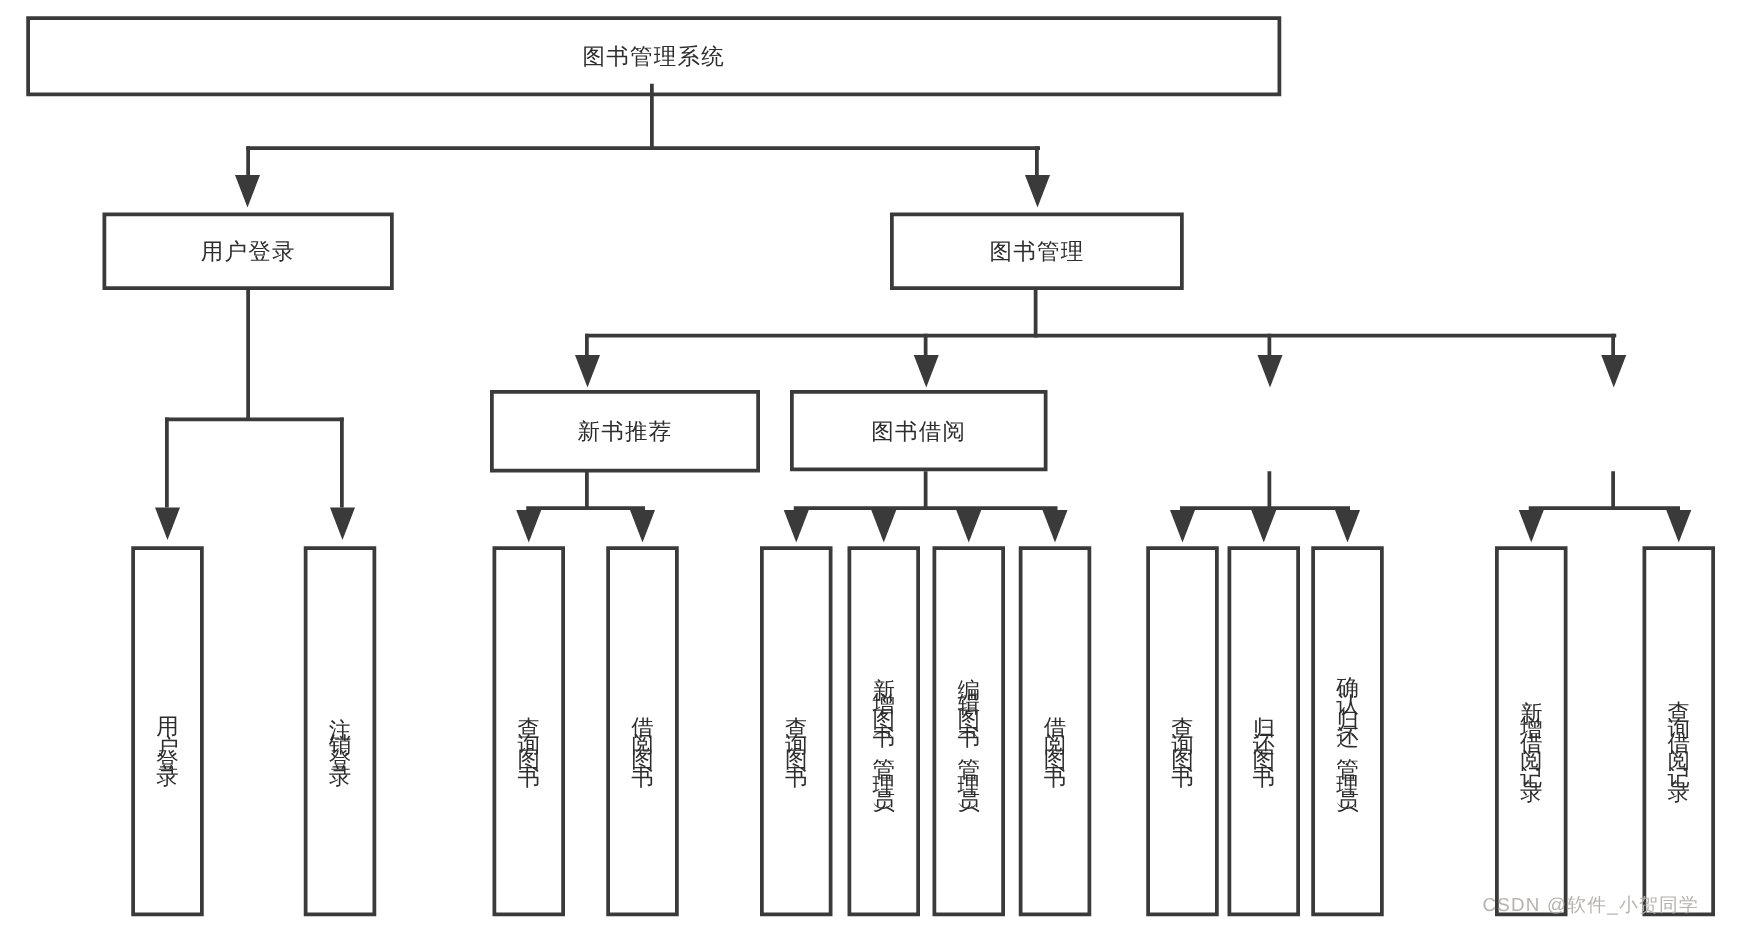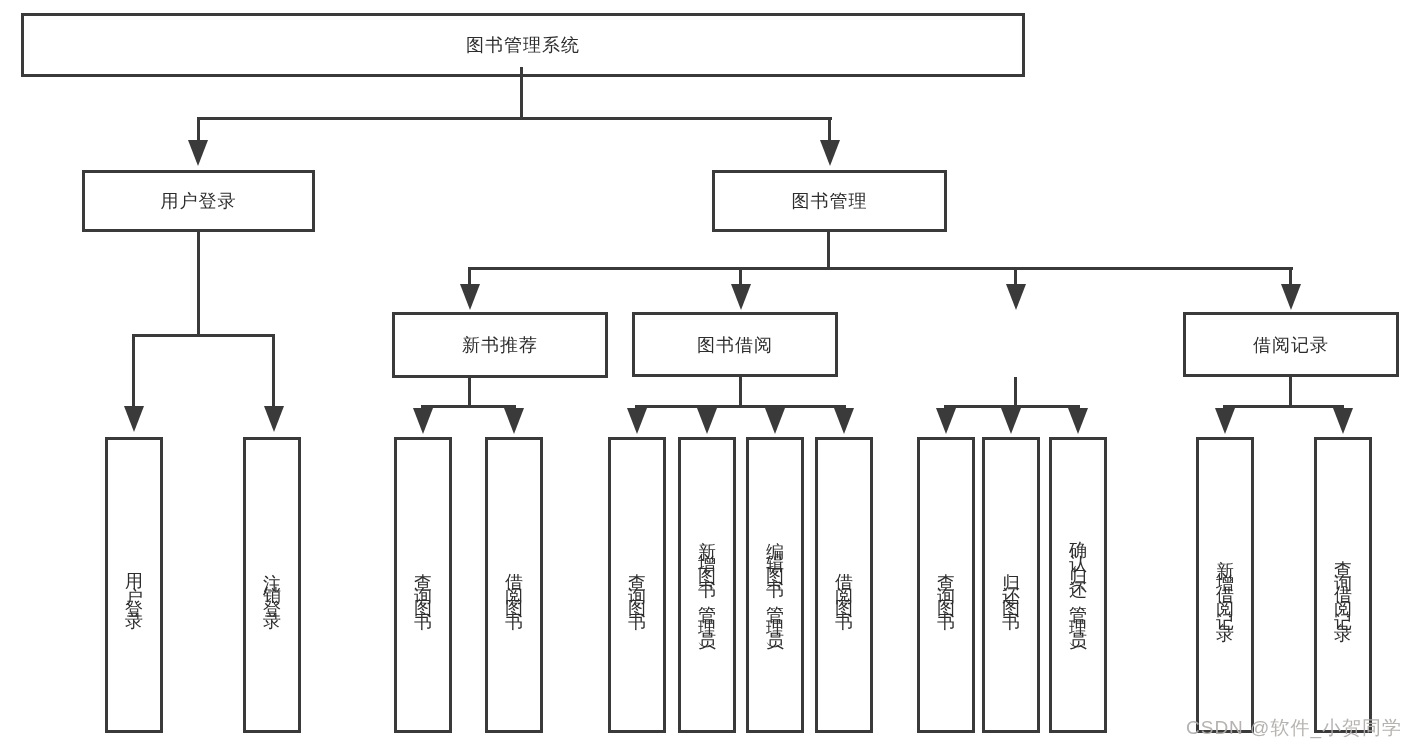--- a/index.html
+++ b/index.html
@@ -27,21 +27,21 @@
   .v{position:absolute;width:3px;background:#3a3a3a;}
   .h{position:absolute;height:3px;background:#3a3a3a;}
   
   .a{
     position:absolute;width:0;height:0;
     border-left:10px solid transparent;border-right:10px solid transparent;
     border-top:26px solid #3a3a3a;
   }
   .wm{
     position:absolute;left:1186px;top:715px;z-index:5;
-    font-size:19px;color:rgba(177,174,171,0.95);letter-spacing:1px;white-space:nowrap;
+    font-size:15px;color:rgba(177,174,171,0.95);letter-spacing:1px;white-space:nowrap;
   }
 </style>
 </head>
 <body>
 
 <div id="canvas">
 
   <div class="n" style="left:21px;top:13px;width:1004px;height:64px;">
     <span>图书管理系统</span>
   </div>
@@ -76,23 +76,20 @@
   <div class="v" style="left:1014px;top:267px;height:17px;"></div>
   <div class="a" style="left:1006px;top:284px;"></div>
   <div class="v" style="left:1289px;top:267px;height:17px;"></div>
   <div class="a" style="left:1281px;top:284px;"></div>
 
   <div class="n" style="left:362px;top:312px;width:216px;height:66px;margin-left:30px;">
     <span>新书推荐</span>
   </div>
   <div class="n" style="left:632px;top:312px;width:206px;height:65px;">
     <span>图书借阅</span>
-  </div>
-  <div class="n" style="left:1183px;top:312px;width:216px;height:65px;">
-    <span>借阅记录</span>
   </div>
 
   <div class="v" style="left:468px;top:377px;height:30px;"></div>
   <div class="h" style="left:421px;top:405px;width:95px;"></div>
   <div class="a" style="left:413px;top:408px;"></div>
   <div class="a" style="left:504px;top:408px;"></div>
 
   <div class="v" style="left:739px;top:377px;height:30px;"></div>
   <div class="h" style="left:635px;top:405px;width:211px;"></div>
   <div class="a" style="left:627px;top:408px;"></div>

